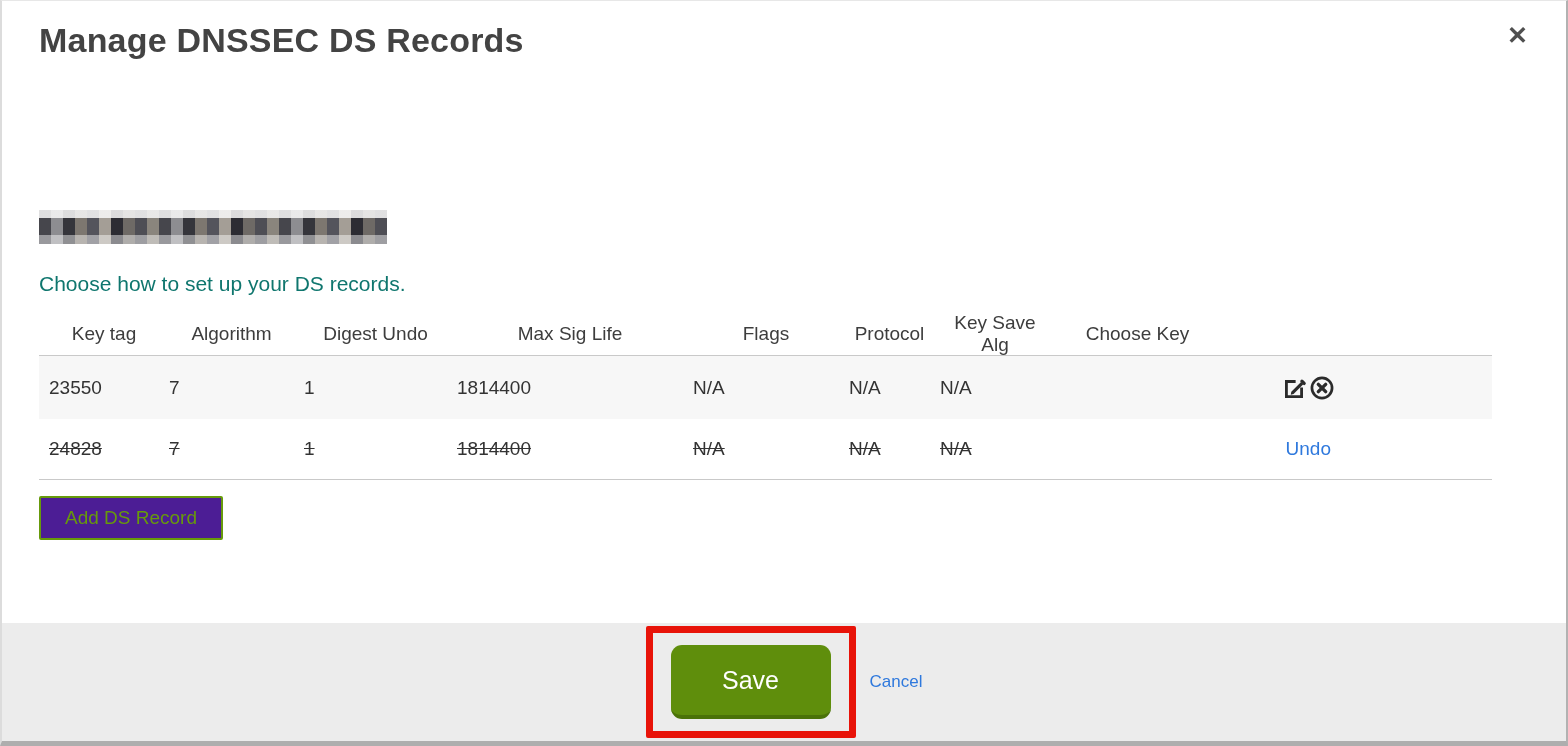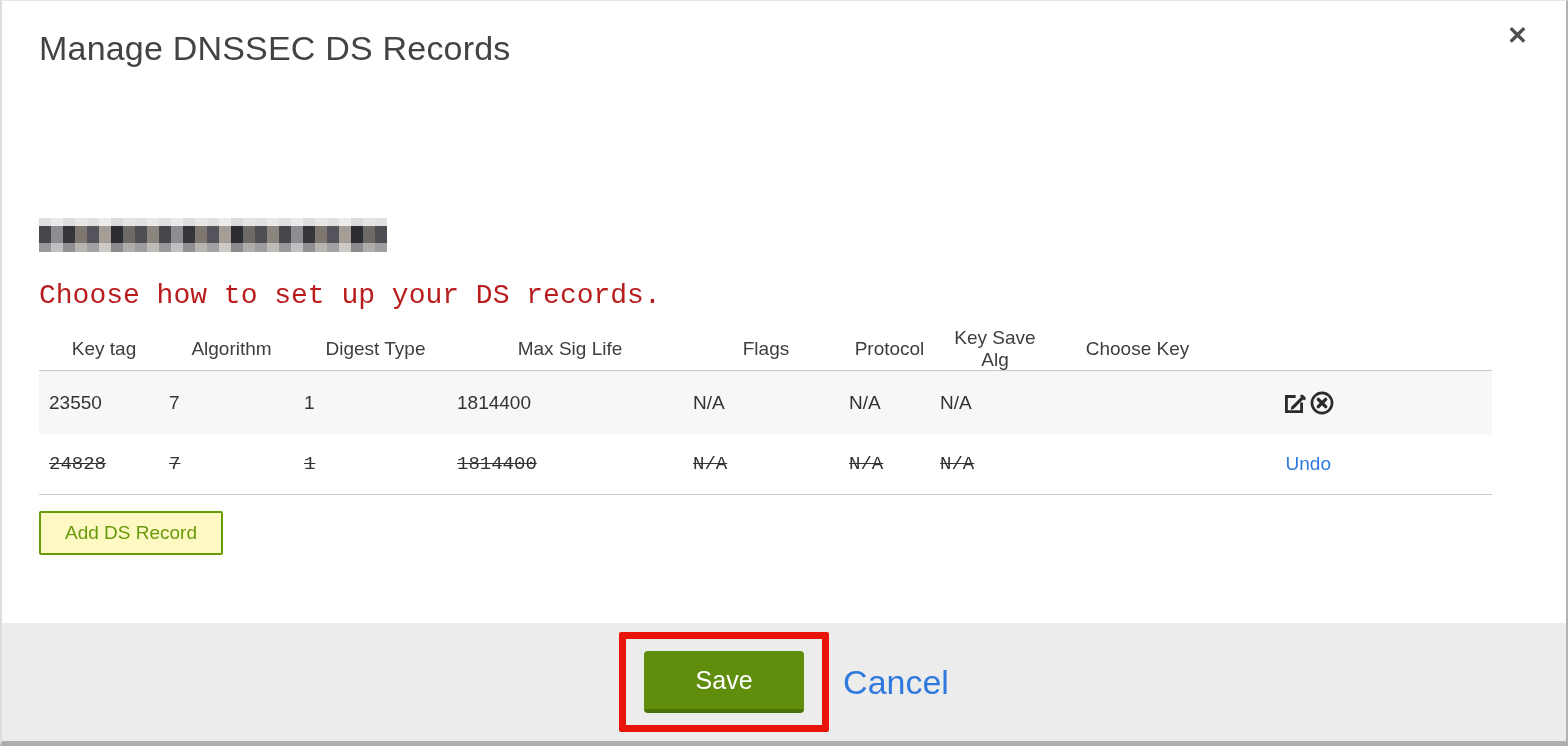--- a/index.html
+++ b/index.html
@@ -13,23 +13,23 @@
     width: 1568px;
     height: 746px;
     background: #fff;
     border-top: 1px solid #e7e7e7;
     border-left: 2px solid #dcdcdc;
     border-right: 2px solid #b2b2b2;
     border-bottom: 5px solid #aeaeae;
     overflow: hidden;
   }
   .modal-title {
-    margin: 28px 0 0 37px;
+    margin: 20px 0 0 37px;
     font-size: 34px;
-    font-weight: 400;
+    font-weight: 700;
     color: #434343;
     letter-spacing: 0.2px;
   }
   .close-btn {
     position: absolute;
     top: 22px;
     right: 38px;
     font-size: 25px;
     font-weight: 700;
     color: #4f4f4f;
@@ -53,65 +53,64 @@
         #7d7770 36px, #7d7770 48px,
         #54545c 48px, #54545c 60px,
         #a49e96 60px, #a49e96 72px,
         #2c2c33 72px, #2c2c33 84px,
         #6e6a66 84px, #6e6a66 96px,
         #4e4e55 96px, #4e4e55 108px,
         #8a857d 108px,#8a857d 120px);
   }
   .intro-text {
     margin: 28px 0 0 37px;
-    font-size: 28px;
-    color: #b91c1c;
-    font-family: Liberation Mono, monospace;
+    font-size: 21px;
+    color: #0f766e;
   }
   .ds-table {
     margin: 16px 0 0 37px;
     width: 1453px;
     font-size: 19px;
   }
   .t-row {
     display: grid;
     grid-template-columns: 120px 135px 153px 236px 156px 91px 120px 165px 130px 1fr;
     align-items: center;
   }
   .t-head {
     height: 44px;
     border-bottom: 1px solid #c9c9c9;
     color: #3d3d3d;
   }
   .t-head > div { padding-left: 10px; text-align: center; }
   .t-body-row > div { padding-left: 10px; }
   .row-1 { height: 63px; background: #f7f7f7; }
   .row-2 { height: 61px; background: #fff; border-bottom: 1px solid #c9c9c9; }
-  .struck { text-decoration: line-through; font-family: Liberation Mono, monospace; }
+  .struck { text-decoration: line-through; }
   .cell-actions {
     justify-self: end;
     padding-right: 10px;
     display: flex;
     align-items: center;
     gap: 2px;
     color: #2b2b2b;
   }
   .icon-btn { cursor: pointer; display: inline-flex; }
   .link {
     color: #2f79dd;
     cursor: pointer;
     text-decoration: none;
   }
   .undo-cell { justify-self: end; padding-right: 14px; }
   .add-ds-btn {
     margin: 16px 0 0 37px;
     display: inline-block;
     border: 2px solid #679a0b;
     color: #679a0b;
-    background: #fef9c3;
+    background: #4c1d95;
     font-size: 19px;
     font-family: "Liberation Sans", sans-serif;
     padding: 9px 24px;
     border-radius: 2px;
     cursor: pointer;
   }
   .footer {
     position: absolute;
     left: 0;
     bottom: 0;
@@ -126,32 +125,32 @@
     border: 7px solid #e81309;
     border-radius: 2px;
     padding: 12px 18px;
     background: transparent;
     display: flex;
     align-items: center;
     justify-content: center;
   }
   .save-btn {
     width: 160px;
-    height: 62px;
+    height: 74px;
     background: #5f8e0c;
     border: none;
     border-bottom: 4px solid #4a7208;
-    border-radius: 4px;
+    border-radius: 11px;
     color: #fff;
     font-size: 25px;
     font-family: "Liberation Sans", sans-serif;
     cursor: pointer;
   }
   .cancel-link {
-    font-size: 34px;
+    font-size: 17px;
     margin-left: 14px;
   }
 </style>
 </head>
 <body>
 
 <div class="frame">
 
   <h1 class="modal-title">Manage DNSSEC DS Records</h1>
 
@@ -159,21 +158,21 @@
 
   <div class="redacted-domain"></div>
 
   <p class="intro-text">Choose how to set up your DS records.</p>
 
   <div class="ds-table">
 
     <div class="t-row t-head">
       <div>Key tag</div>
       <div>Algorithm</div>
-      <div>Digest Type</div>
+      <div>Digest Undo</div>
       <div>Max Sig Life</div>
       <div>Flags</div>
       <div>Protocol</div>
       <div>Key Save Alg</div>
       <div>Choose Key</div>
       <div></div>
     </div>
 
     <div class="t-row t-body-row row-1">
       <div>23550</div>

